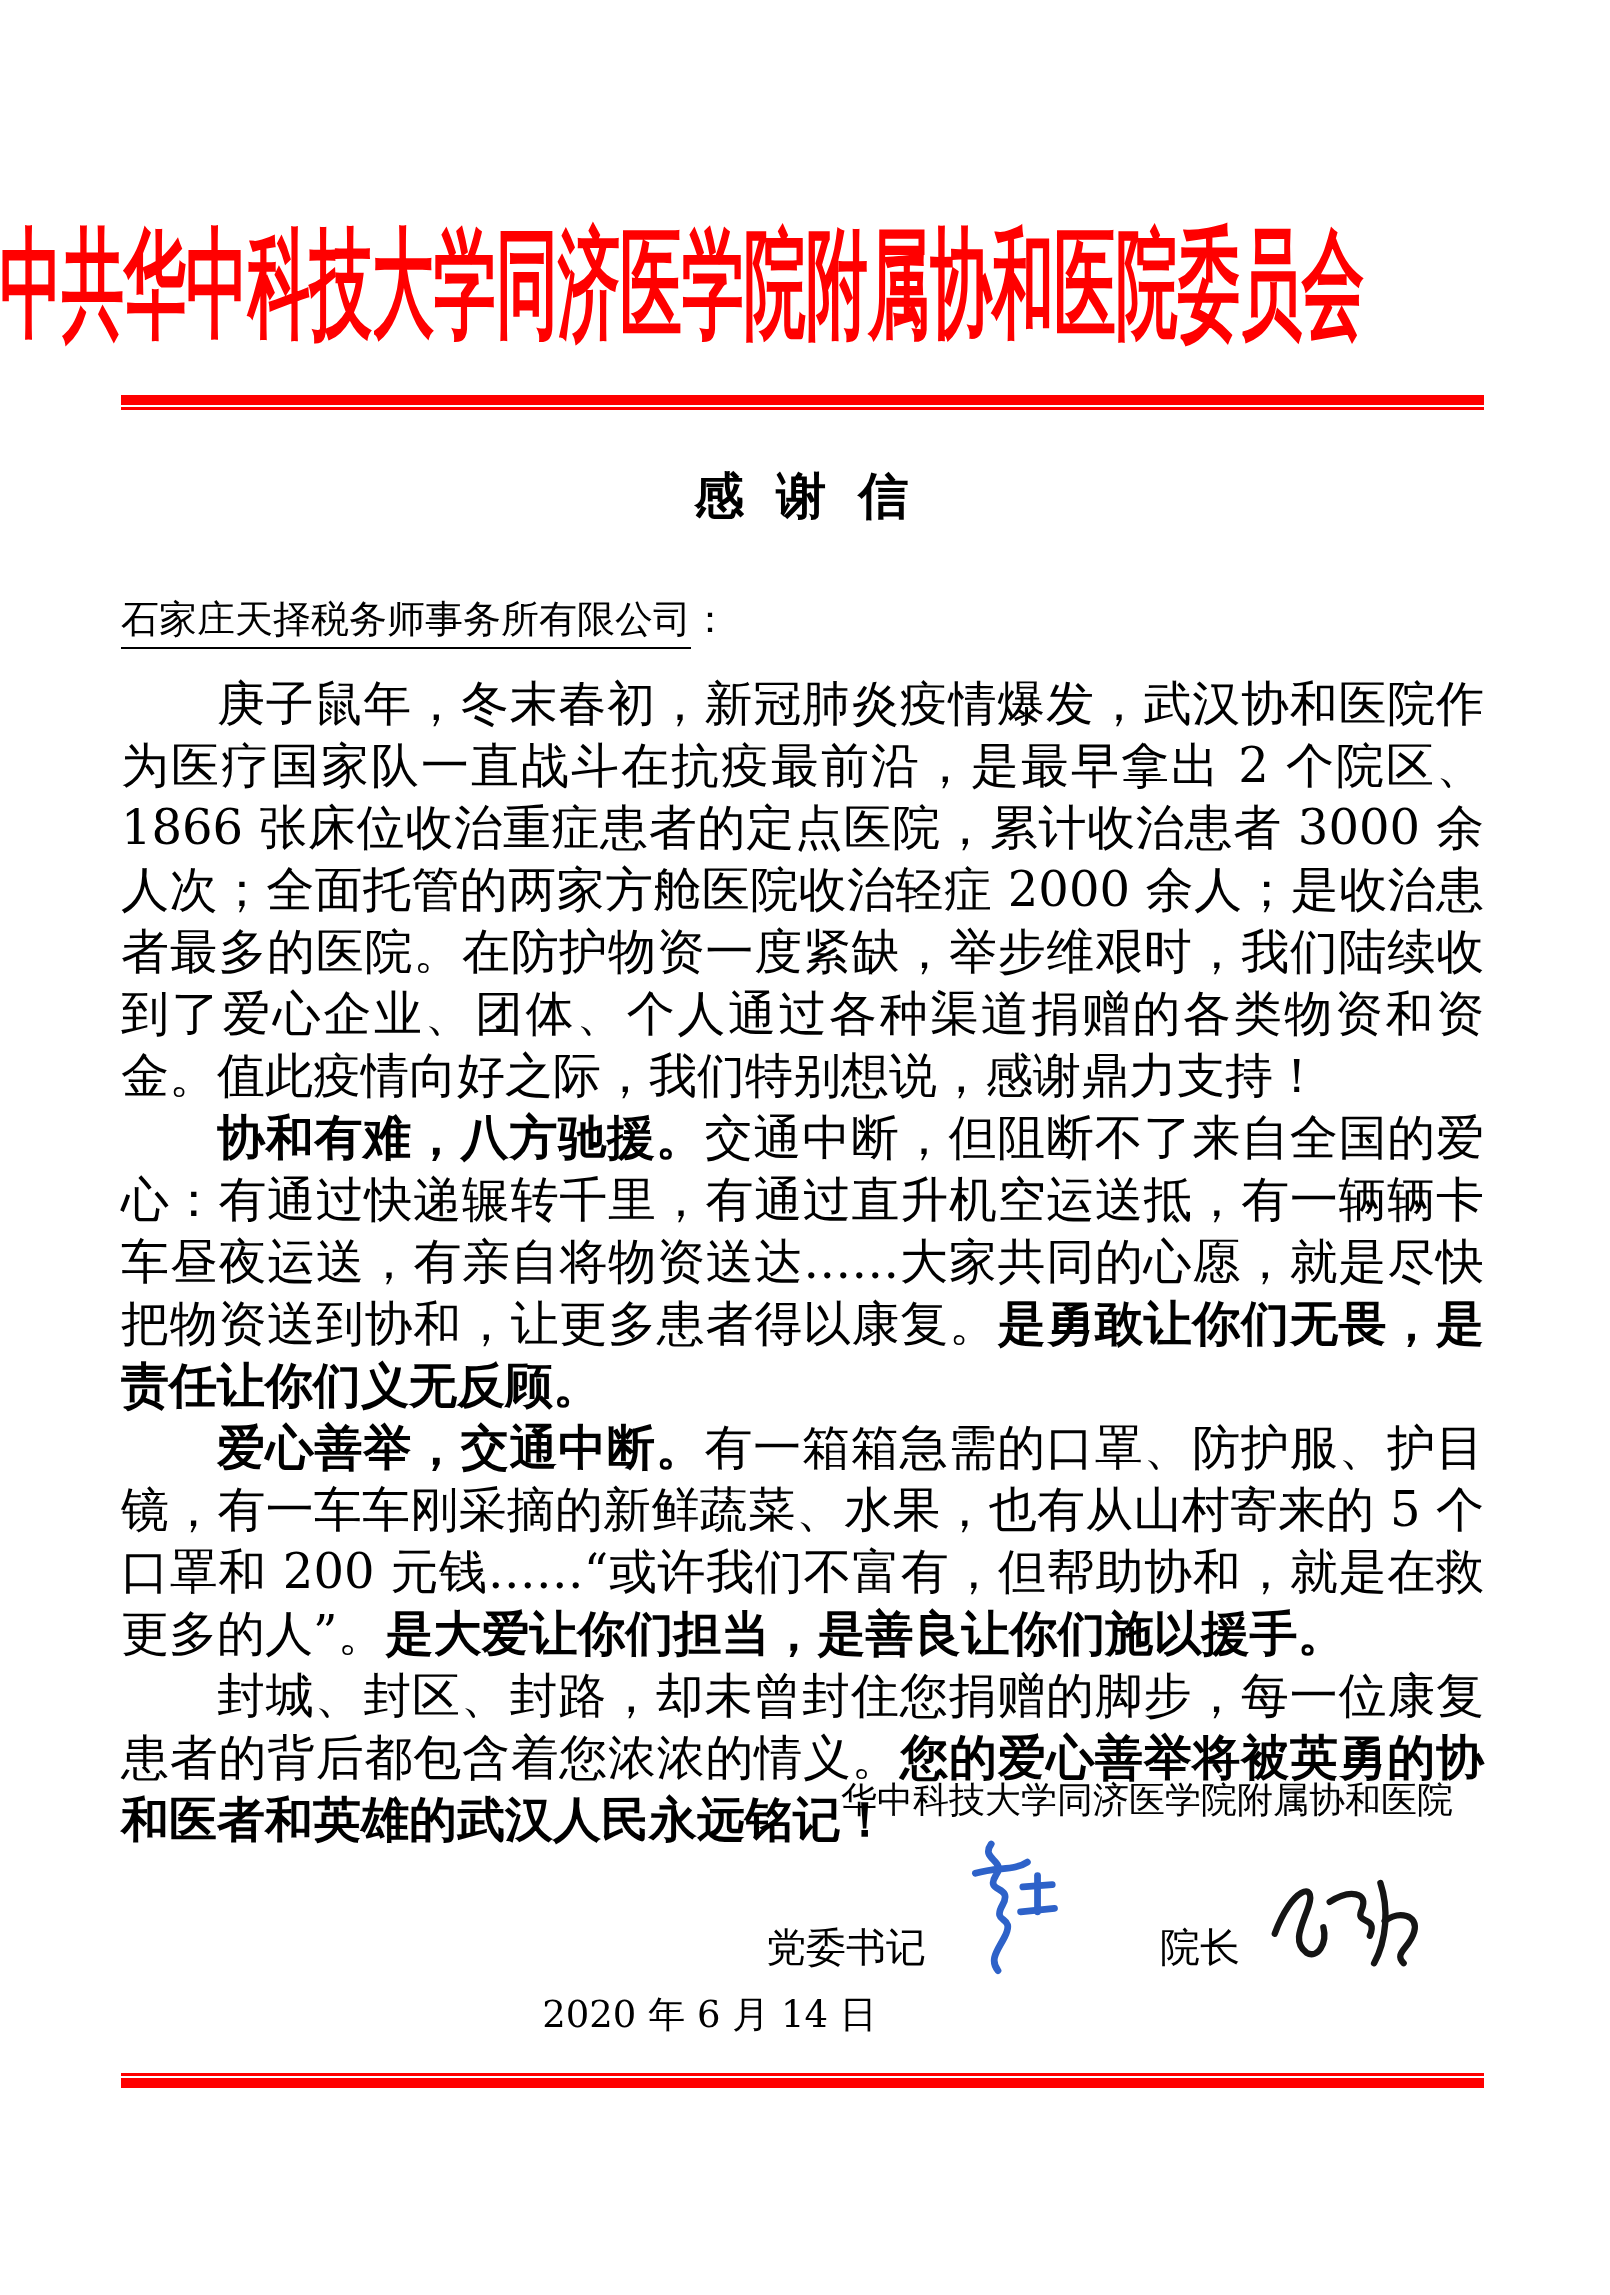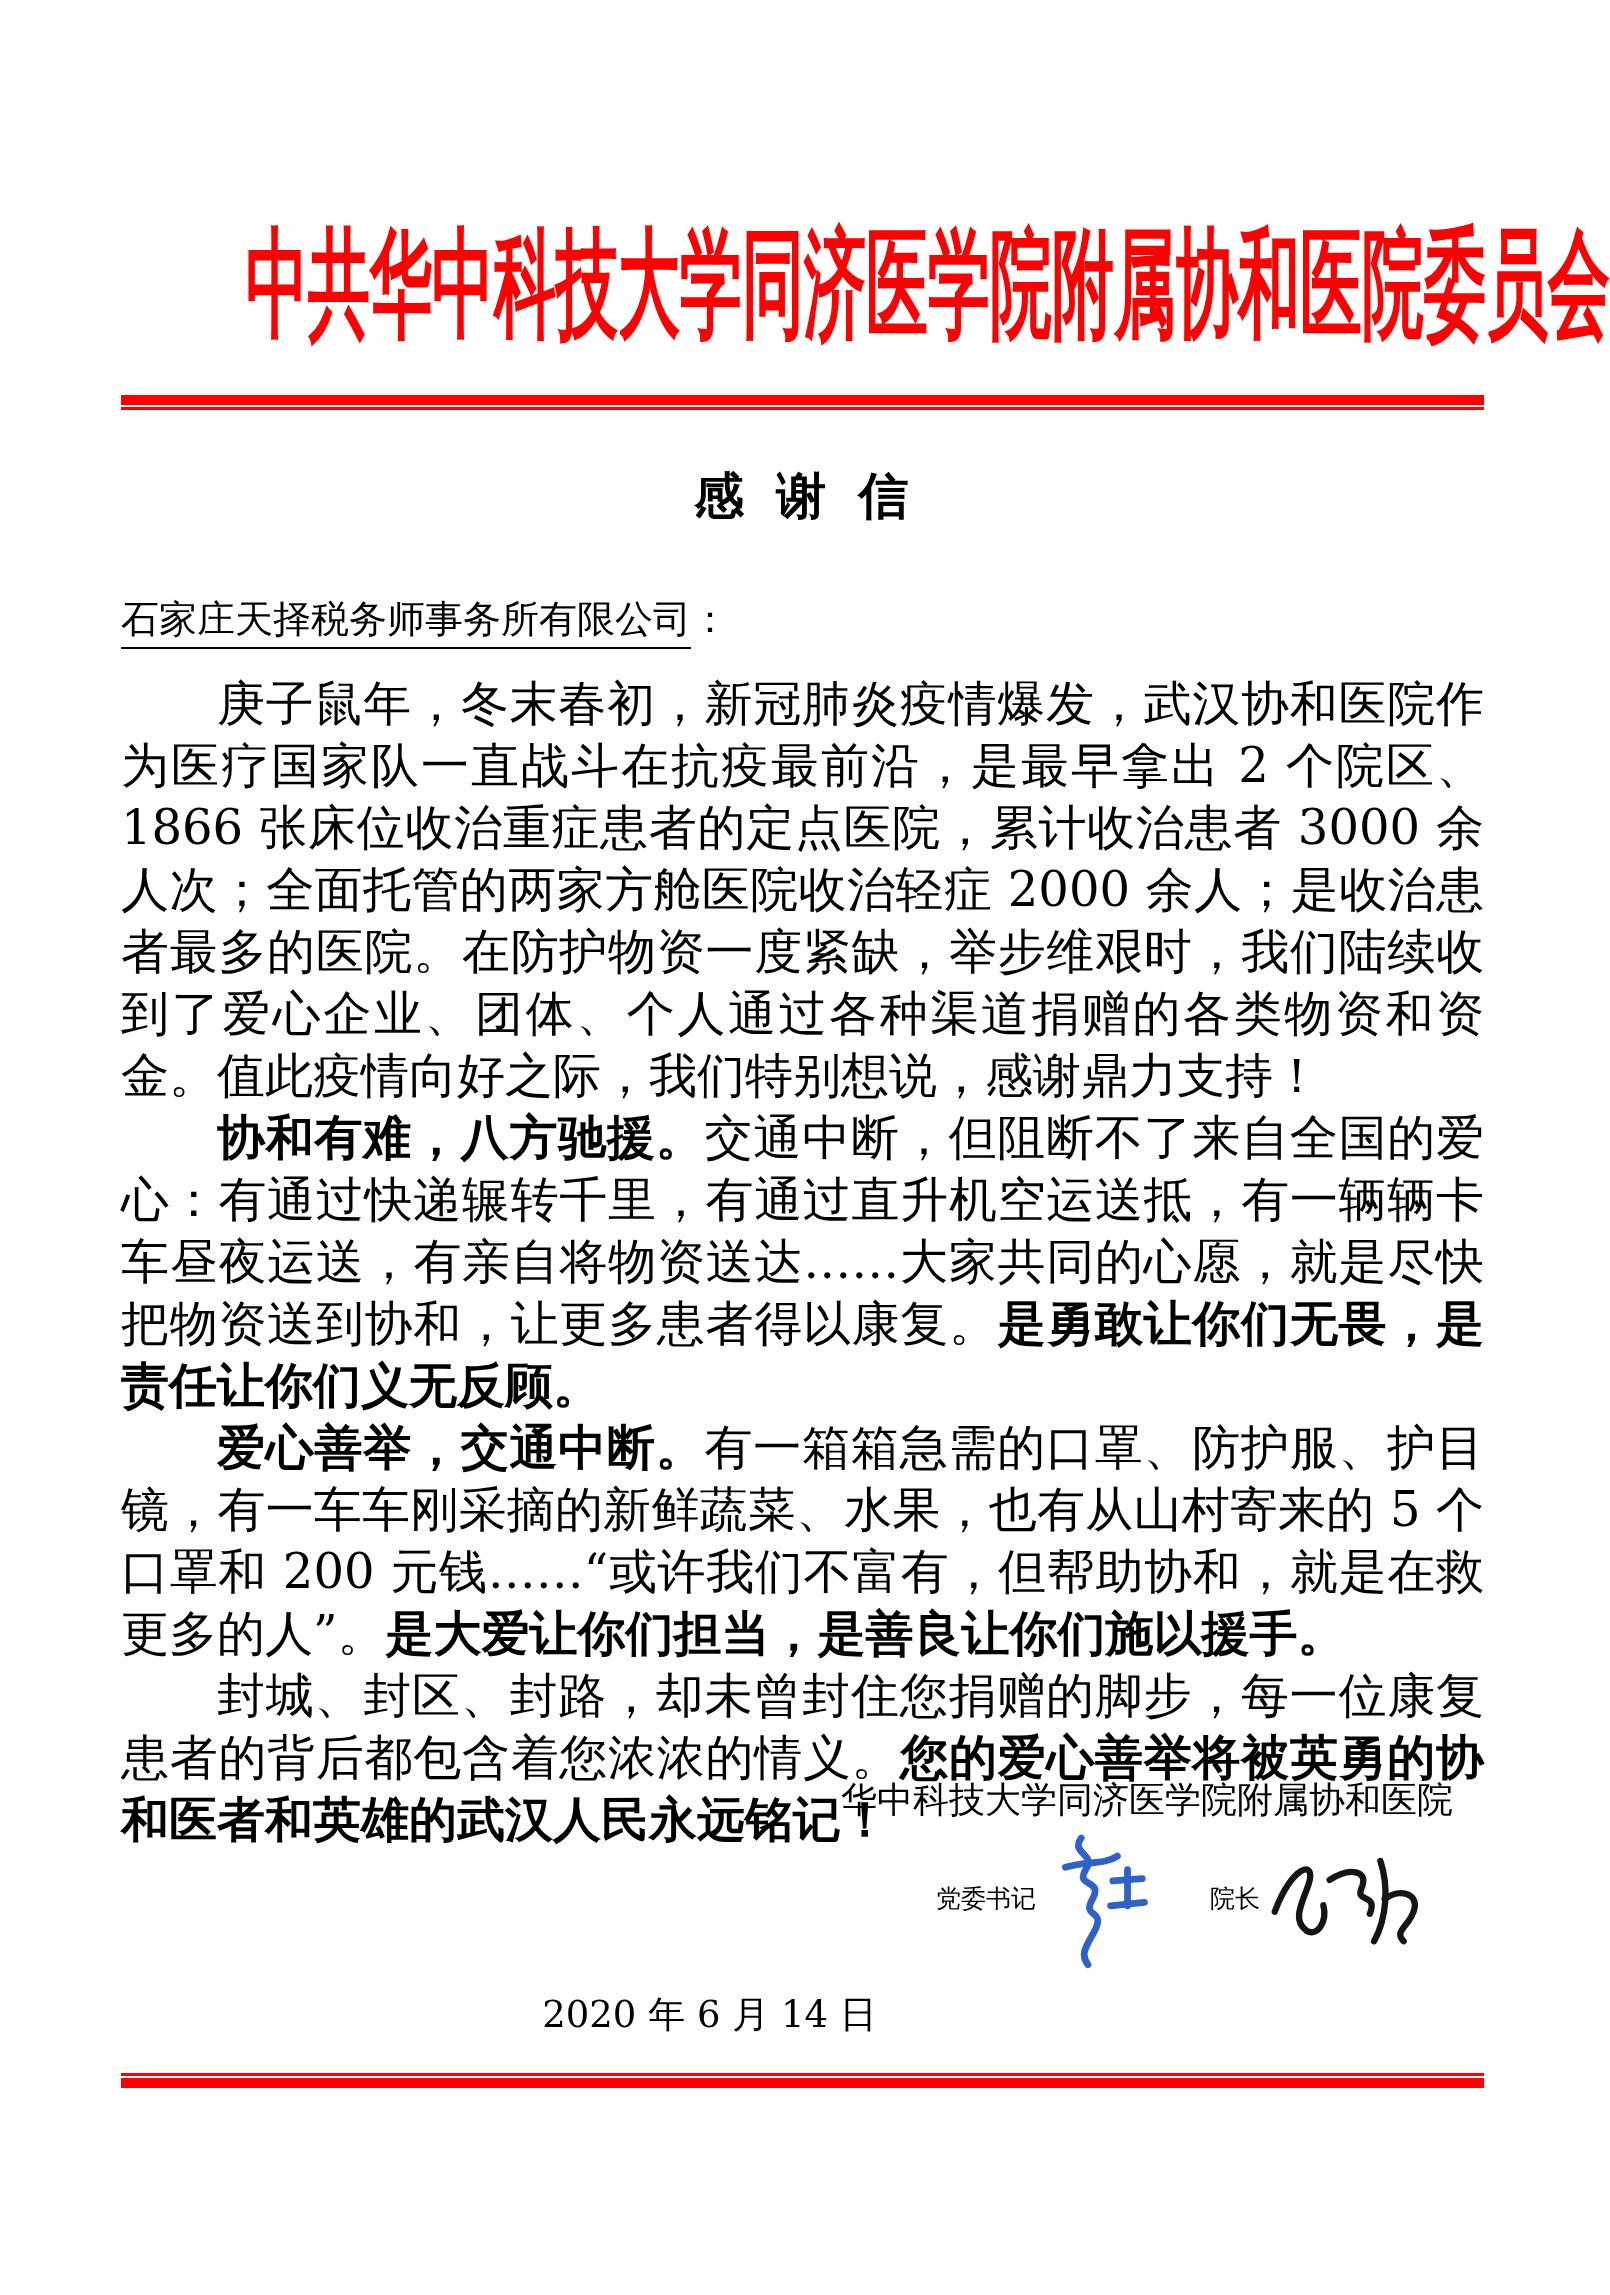--- a/index.html
+++ b/index.html
@@ -11,21 +11,21 @@
     width: 1610px;
     height: 2295px;
     background: #ffffff;
     overflow: hidden;
   }
   
   .header-title {
     position: absolute;
     top: 215px; left: 0; right: 0;
     height: 137px;
-    text-align: right;
+    text-align: left;
     line-height: 137px;
     white-space: nowrap;
   }
   .header-title .stretch {
     display: inline-block;
     font-size: 62px;
     font-weight: 700;
     color: var(--accent);
     transform: scaleY(1.92);
     transform-origin: center;
@@ -80,24 +80,25 @@
     text-align: right;
     padding-right: 31px;
     font-size: 36px;
   }
   .signature-row {
     position: absolute;
     top: 1822px; left: 121px;
     width: 1363px;
     height: 153px;
     display: flex;
-    align-items: center;
+    align-items: flex-end;
     justify-content: flex-end;
+    gap: 20px;
     padding-right: 55px;
-    font-size: 25px;
+    font-size: 40px;
   }
   .signature-row .spacer { width: 61px; }
   .sig-svg { display: block; }
   .date-line {
     position: absolute;
     top: 1990px; left: 121px;
     width: 1363px;
     text-align: center;
     padding-right: 186px;
     font-size: 37px;

